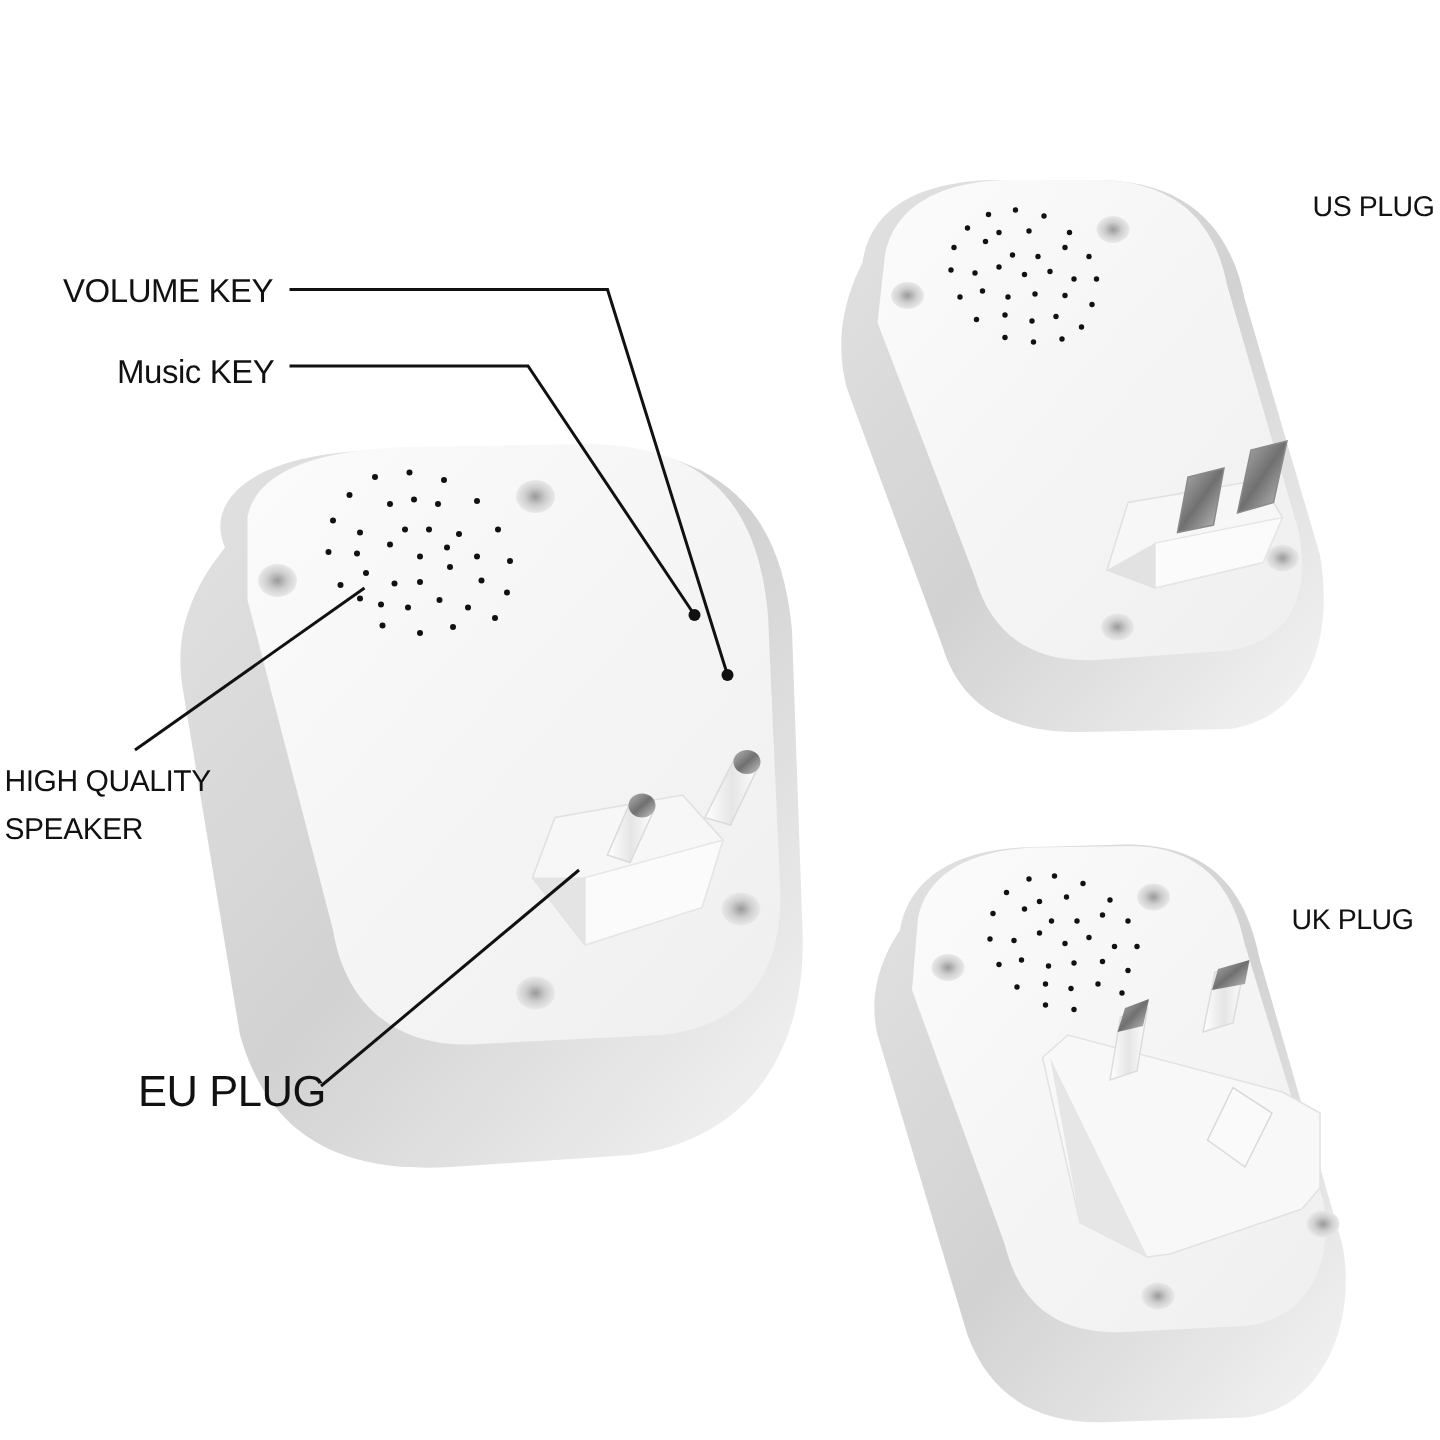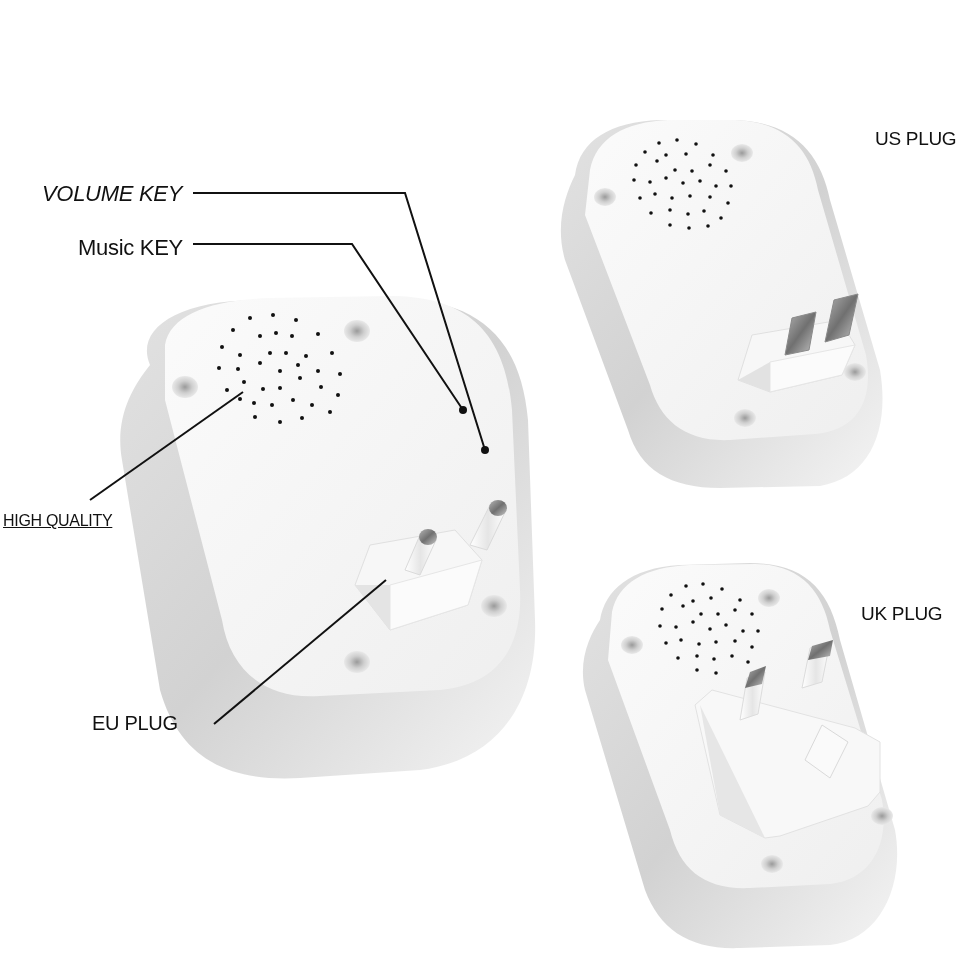--- a/index.html
+++ b/index.html
@@ -1,22 +1,22 @@
 <!DOCTYPE html>
 <html><head>
 <meta charset="utf-8">
 <style>
   html, body { margin: 0; padding: 0; background: #ffffff; }
   body { width: 960px; height: 960px; position: relative; overflow: hidden;
          font-family: "Liberation Sans", "DejaVu Sans", sans-serif; color: #111; }
   .label { position: absolute; white-space: nowrap; color: #111; letter-spacing: -0.3px; }
-  .lbl-volume { left: 42px; top: 181px; font-size: 22px; font-style: italic; }
+  .lbl-volume { left: 42px; top: 181px; font-size: 22px; }
   .lbl-music  { left: 78px; top: 235px; font-size: 22px; }
-  .lbl-speaker { left: 3px; top: 505px; font-size: 16px; line-height: 32px; text-decoration: underline; }
-  .lbl-eu { left: 92px; top: 712px; font-size: 20px; text-align: right; }
+  .lbl-speaker { left: 3px; top: 505px; font-size: 20px; line-height: 32px; }
+  .lbl-eu { left: 92px; top: 712px; font-size: 29px; text-align: right; }
   .lbl-us { left: 861px; top: 128px; font-size: 19px; margin-left: 14px; }
   .lbl-uk { left: 861px; top: 603px; font-size: 19px; }
   svg.art { position: absolute; left: 0; top: 0; }
 </style>
 </head>
 <body>
 
 <svg class="art" width="960" height="960" viewBox="0 0 960 960" xmlns="http://www.w3.org/2000/svg">
   <defs>
     <linearGradient id="sideGrad" x1="0" y1="0" x2="1" y2="1">
@@ -237,16 +237,17 @@
     <line x1="214" y1="724" x2="386" y2="580"></line>
   </g>
   <circle cx="485" cy="450" r="4" fill="#111"></circle>
   <circle cx="463" cy="410" r="4" fill="#111"></circle>
 </svg>
 
 <div class="label lbl-volume">VOLUME KEY</div>
 <div class="label lbl-music">Music KEY</div>
 <div class="label lbl-speaker">
   <div>HIGH QUALITY</div>
+  <div>SPEAKER</div>
 </div>
 <div class="label lbl-eu">EU PLUG</div>
 <div class="label lbl-us">US PLUG</div>
 <div class="label lbl-uk">UK PLUG</div>
 
 </body></html>

